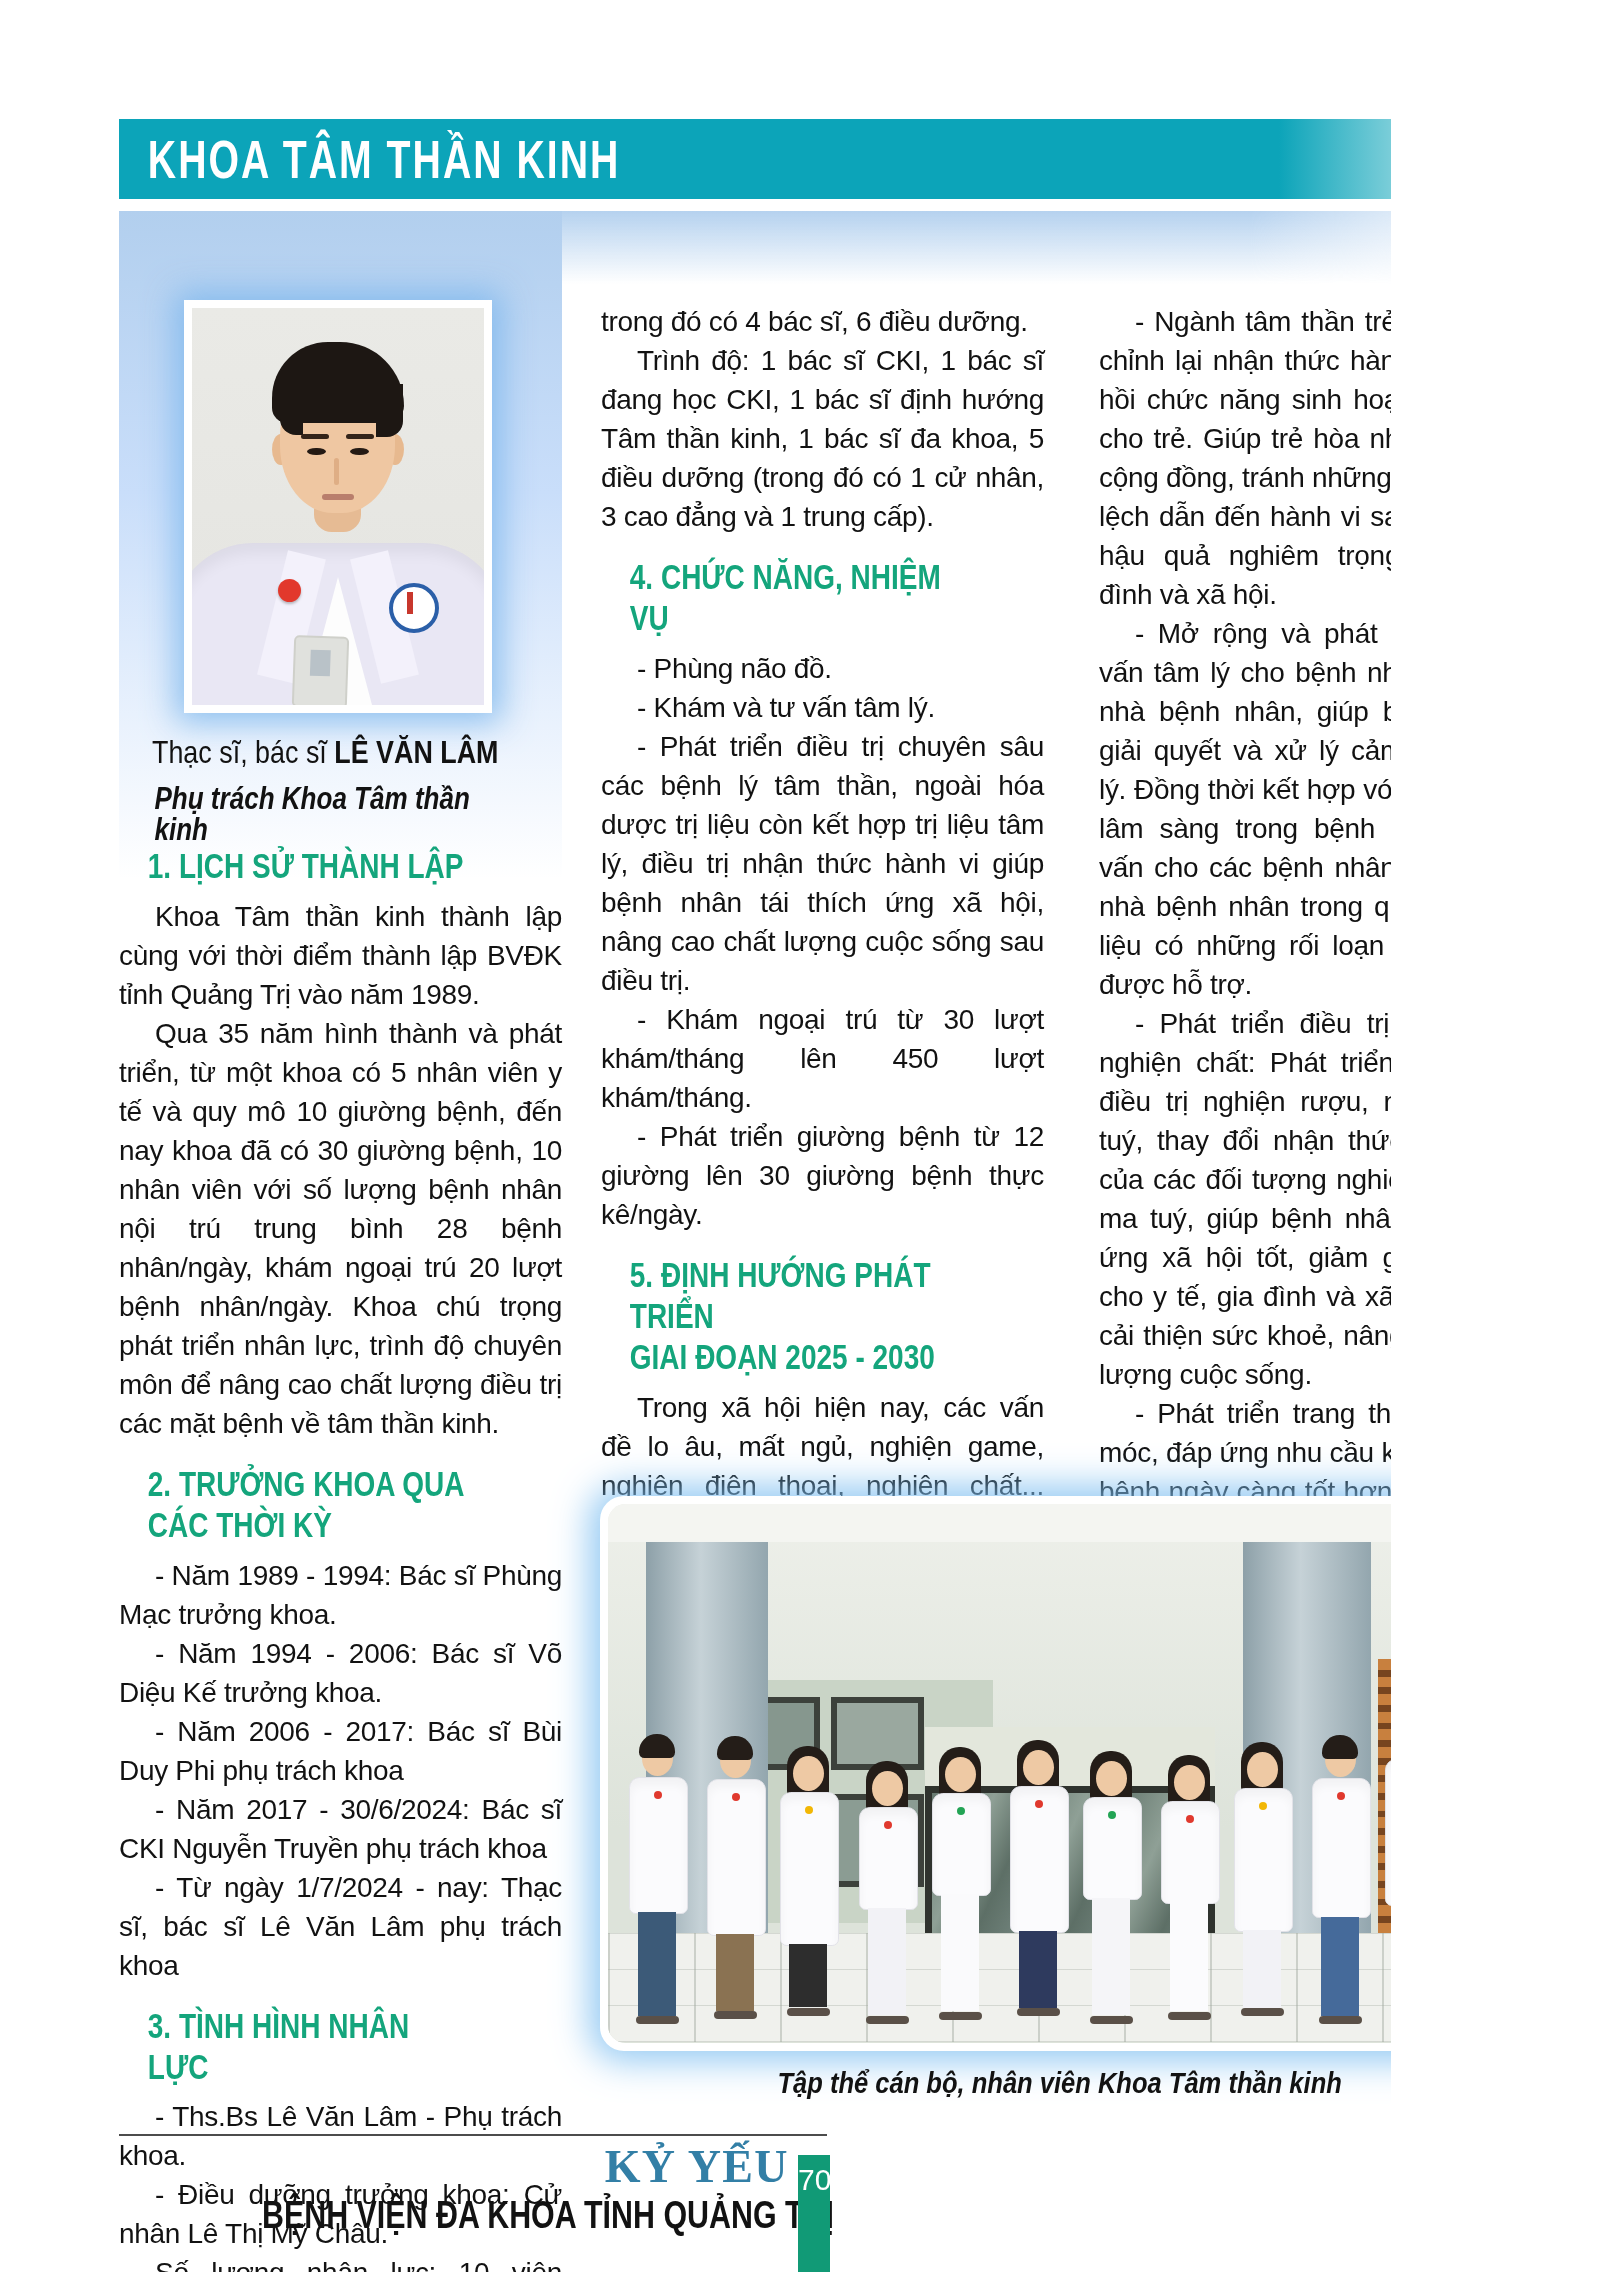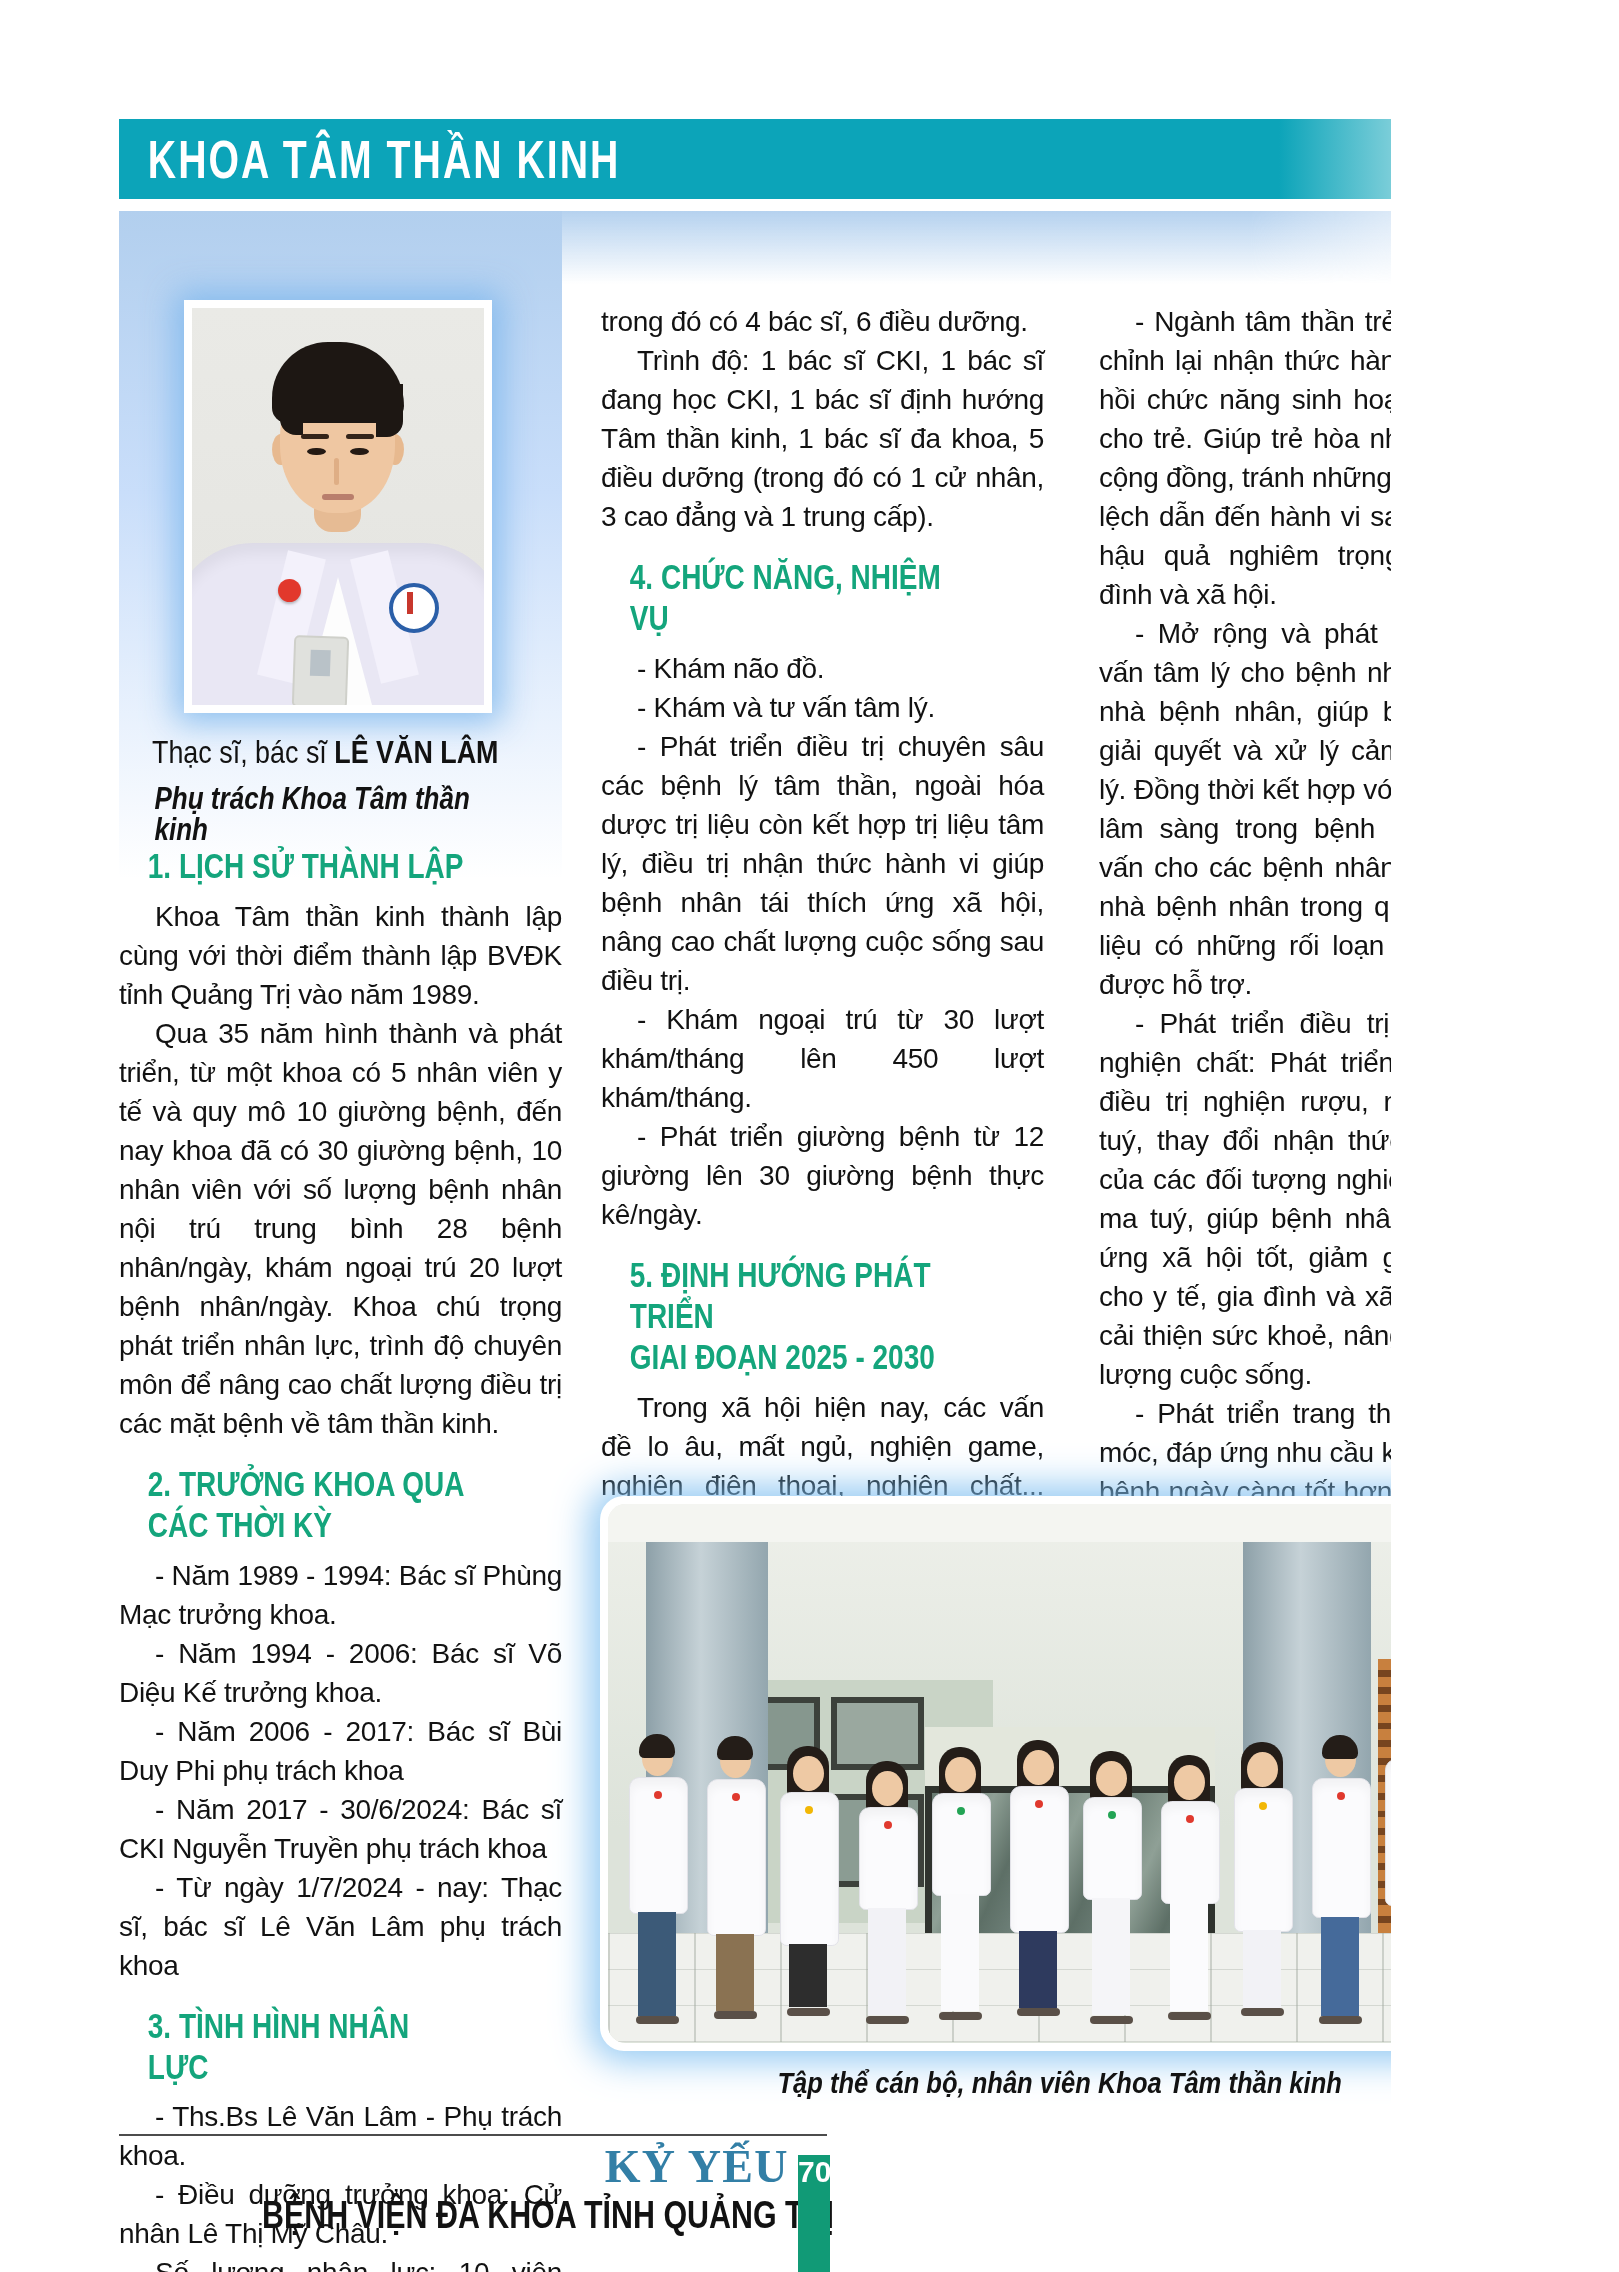--- a/index.html
+++ b/index.html
@@ -114,21 +114,21 @@
 
   
   .frule{left:119px;top:2134px;width:708px;height:2px;background:#4c4c4c;}
   .fky{left:119px;top:2140px;width:670px;text-align:right;
        font-family:"Liberation Serif","DejaVu Serif",serif;font-weight:800;font-size:46px;color:#337fa6;
        letter-spacing:1.4px;}
   .fhosp{left:119px;top:2194px;width:670px;text-align:right;font-size:38px;font-weight:700;
        white-space:nowrap;}
   .fhosp span{display:inline-block;transform:scaleX(.8);transform-origin:right center;white-space:nowrap;}
   .fbar{left:798px;top:2155px;width:32px;height:117px;background:#119a76;}
-  .fnum{width:100%;text-align:center;margin-top:0;color:#fff;font-size:30px;font-weight:700;}
+  .fnum{width:100%;text-align:center;margin-top:8px;color:#fff;font-size:30px;font-weight:400;}
 </style>
 </head>
 <body>
 
 <div class="page">
 
   <div class="abs banner">
     <h1 class="banner-title">KHOA TÂM THẦN KINH</h1>
   </div>
 
@@ -182,21 +182,21 @@
       <p>- Từ ngày 1/7/2024 - nay: Thạc sĩ, bác sĩ Lê Văn Lâm phụ trách khoa</p>
       <h3 class="sec-h">3. TÌNH HÌNH NHÂN LỰC</h3>
       <p>- Ths.Bs Lê Văn Lâm - Phụ trách khoa.</p>
       <p>- Điều dưỡng trưởng khoa: Cử nhân Lê Thị Mỹ Châu.</p>
       <p>Số lượng nhân lực: 10 viên chức,</p>
     </div>
   <div class="abs col col-mid" id="col-mid">
       <p class="noindent">trong đó có 4 bác sĩ, 6 điều dưỡng.</p>
       <p>Trình độ: 1 bác sĩ CKI, 1 bác sĩ đang học CKI, 1 bác sĩ định hướng Tâm thần kinh, 1 bác sĩ đa khoa, 5 điều dưỡng (trong đó có 1 cử nhân, 3 cao đẳng và 1 trung cấp).</p>
       <h3 class="sec-h">4. CHỨC NĂNG, NHIỆM VỤ</h3>
-      <p>- Khám não đồ.</p>
+      <p>- Phùng não đồ.</p>
       <p>- Khám và tư vấn tâm lý.</p>
       <p>- Phát triển điều trị chuyên sâu các bệnh lý tâm thần, ngoài hóa dược trị liệu còn kết hợp trị liệu tâm lý, điều trị nhận thức hành vi giúp bệnh nhân tái thích ứng xã hội, nâng cao chất lượng cuộc sống sau điều trị.</p>
       <p>- Khám ngoại trú từ 30 lượt khám/tháng lên 450 lượt khám/tháng.</p>
       <p>- Phát triển giường bệnh từ 12 giường lên 30 giường bệnh thực kê/ngày.</p>
       <h3 class="sec-h">5. ĐỊNH HƯỚNG PHÁT TRIỂN
 GIAI ĐOẠN 2025 - 2030</h3>
       <p>Trong xã hội hiện nay, các vấn đề lo âu, mất ngủ, nghiện game, nghiện điện thoại, nghiện chất... đang là những vấn đề phức tạp cần được hỗ trợ và tham vấn. Nắm bắt nhu cầu thực tế đó, Khoa Tâm thần kinh định hướng phát triển các chuyên ngành như:</p>
     </div>
   <div class="abs col col-right" id="col-right">
       <p>- Ngành tâm thần trẻ em: Điều chỉnh lại nhận thức hành vi, phục hồi chức năng sinh hoạt, học tập cho trẻ. Giúp trẻ hòa nhập tốt với cộng đồng, tránh những tư duy sai lệch dẫn đến hành vi sai lệch gây hậu quả nghiêm trọng cho gia đình và xã hội.</p>

